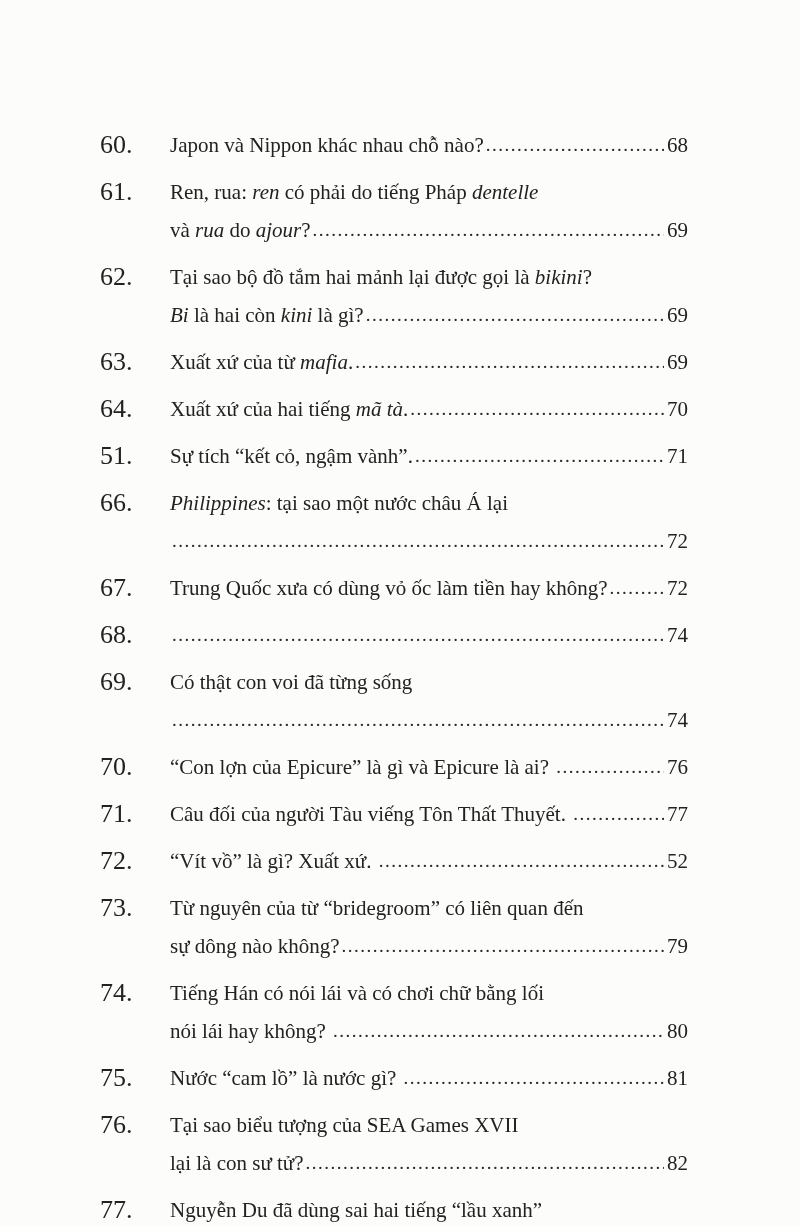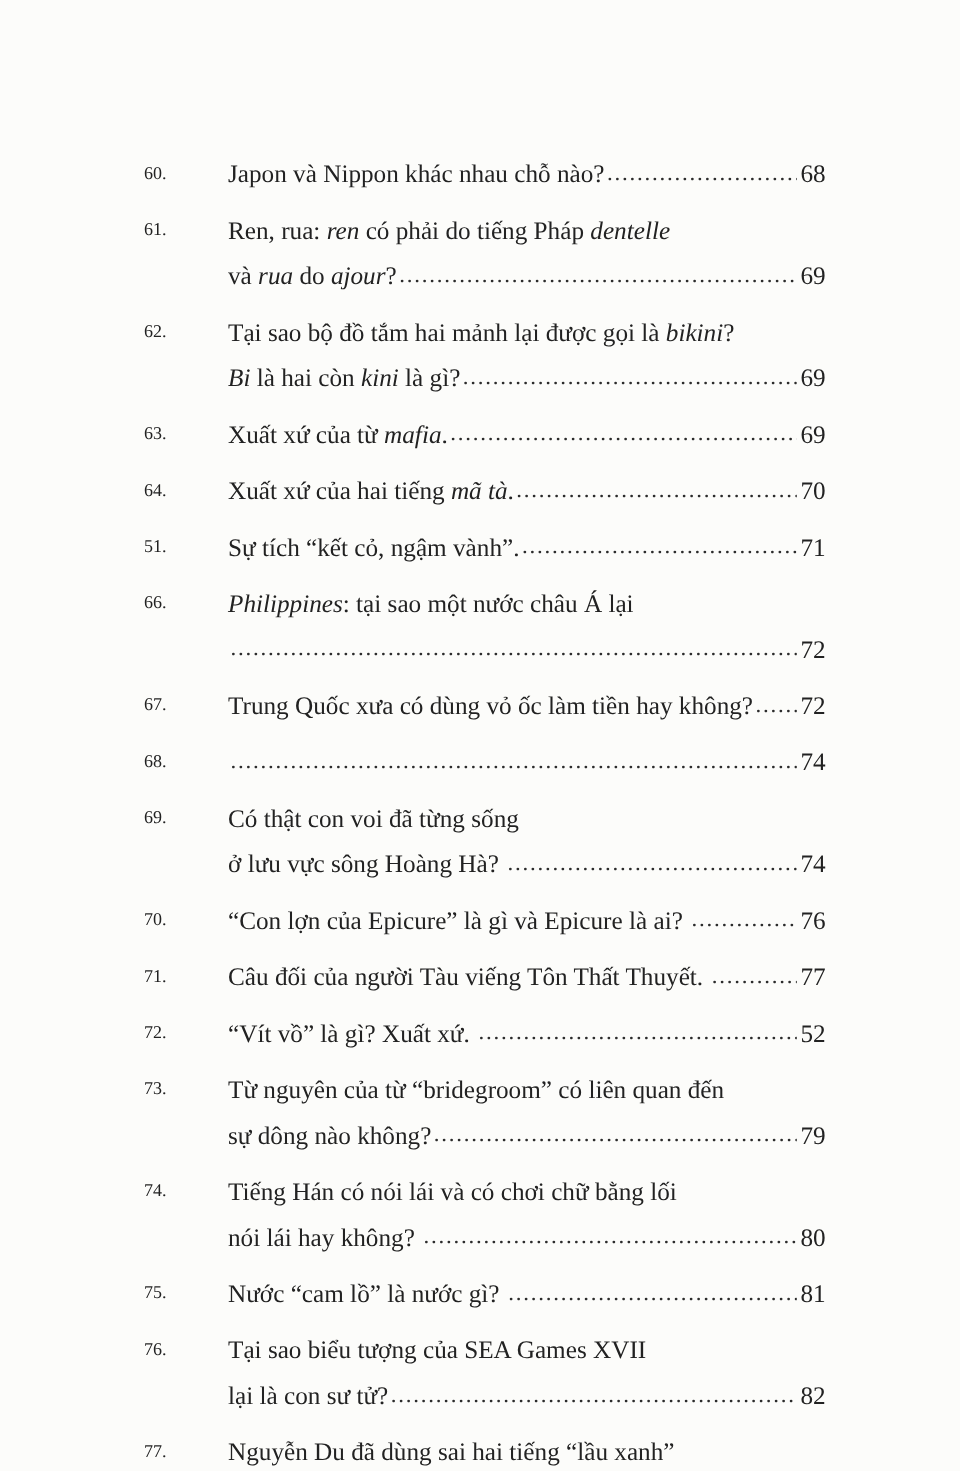--- a/index.html
+++ b/index.html
@@ -24,23 +24,22 @@
     display: block;
   }
   .entry {
     display: flex;
     align-items: flex-start;
     margin-bottom: 9px;
   }
   .num {
     flex: 0 0 70px;
     width: 70px;
-    font-size: 15px;
+    font-size: 26px;
     line-height: 38px;
-    margin-left: 20px;
   }
   .body {
     flex: 1;
     min-width: 0;
   }
   .line {
     display: flex;
     align-items: flex-end;
     font-size: 21px;
     line-height: 38px;
@@ -167,21 +166,20 @@
           </div>
         </div>
       </div>
       <div class="entry">
         <span class="num">69.</span>
         <div class="body">
           <div class="line">
             <span class="text">Có thật con voi đã từng sống</span>
           </div>
           <div class="line">
-            <span class="text">ở lưu vực sông Hoàng Hà? </span>
             <span class="leader">................................................................................................................................................................</span>
             <span class="pg">74</span>
           </div>
         </div>
       </div>
       <div class="entry">
         <span class="num">70.</span>
         <div class="body">
           <div class="line">
             <span class="text">“Con lợn của Epicure” là gì và Epicure là ai? </span>

